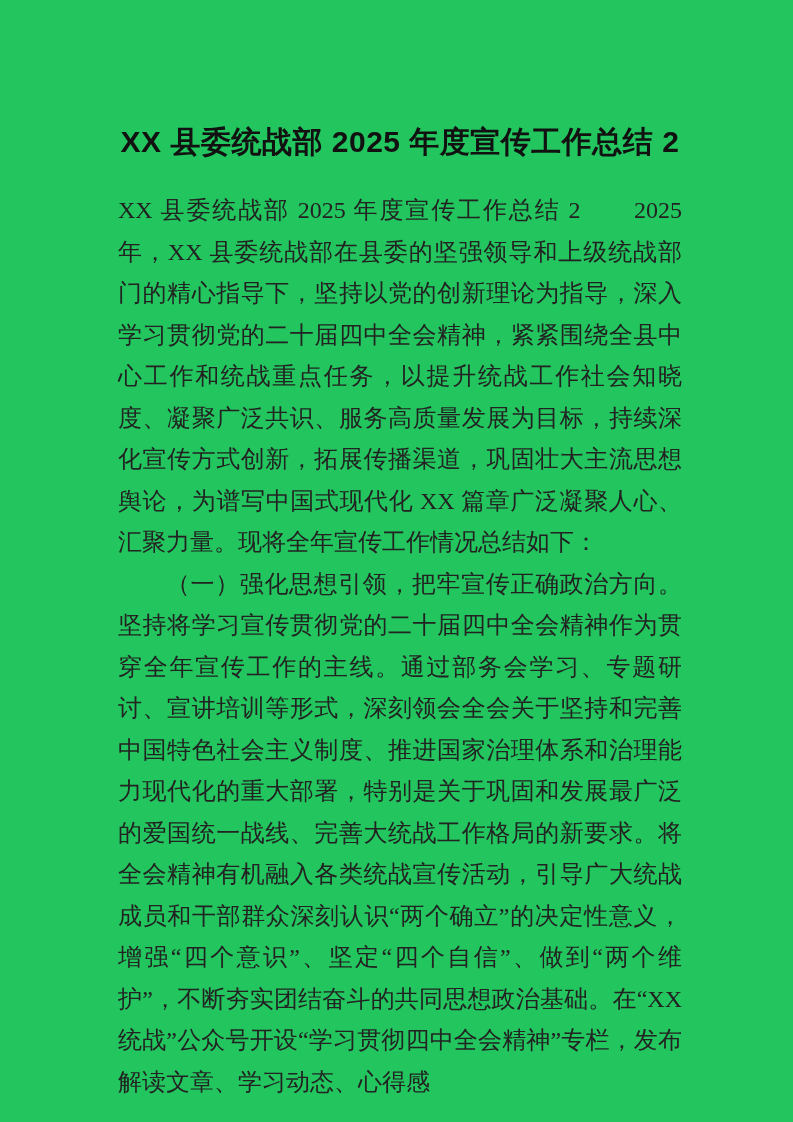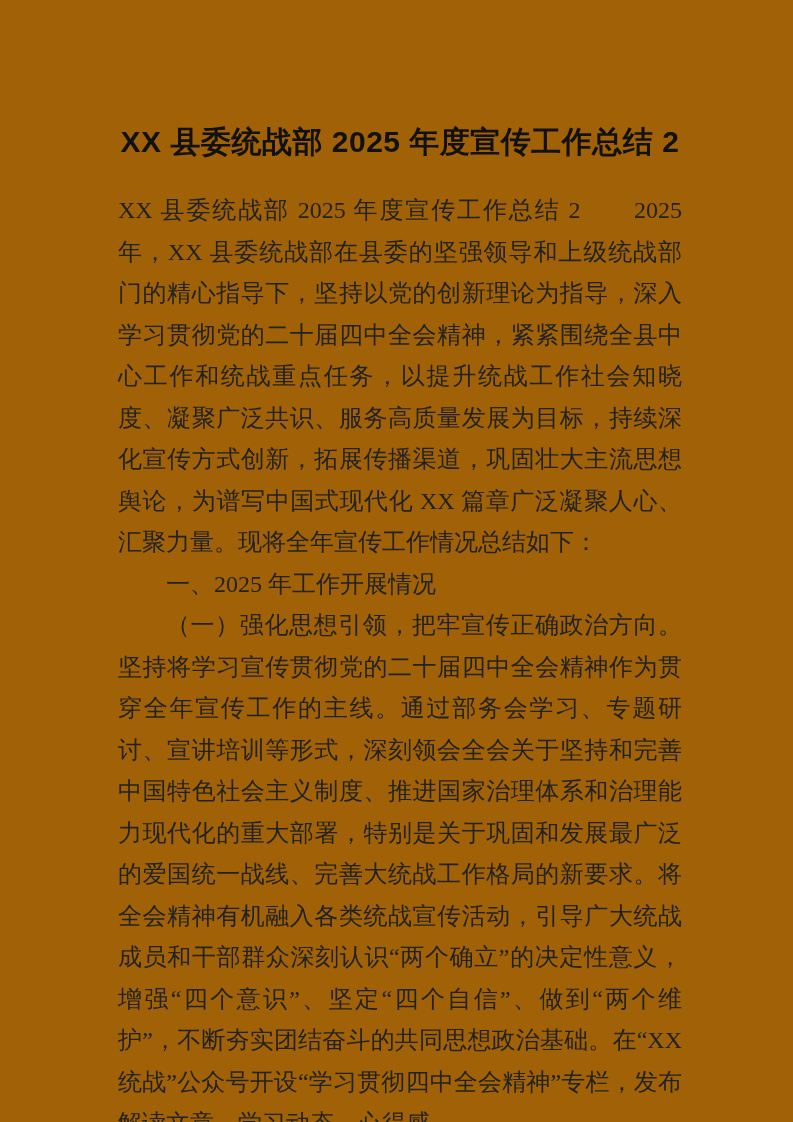--- a/index.html
+++ b/index.html
@@ -5,21 +5,21 @@
   html, body {
     margin: 0;
     padding: 0;
     background: #ffffff;
   }
   .page {
     position: relative;
     width: 793px;
     height: 1122px;
     margin: 0 auto;
-    background: #a16207;
+    background: #22c55e;
     box-sizing: border-box;
     padding: 122px 111px 0 118px;
     overflow: hidden;
   }
   .doc-title {
     font-family: "Liberation Sans", sans-serif;
     font-weight: 700;
     font-size: 30px;
     line-height: 40px;
     color: #111111;
@@ -44,16 +44,15 @@
   }
 </style>
 </head>
 <body>
 
 <div class="page">
   <h1 class="doc-title">XX 县委统战部 2025 年度宣传工作总结 2</h1>
 
   <div class="doc-body">
     <p>XX 县委统战部 2025 年度宣传工作总结 2　　2025 年，XX 县委统战部在县委的坚强领导和上级统战部门的精心指导下，坚持以党的创新理论为指导，深入学习贯彻党的二十届四中全会精神，紧紧围绕全县中心工作和统战重点任务，以提升统战工作社会知晓度、凝聚广泛共识、服务高质量发展为目标，持续深化宣传方式创新，拓展传播渠道，巩固壮大主流思想舆论，为谱写中国式现代化 XX 篇章广泛凝聚人心、汇聚力量。现将全年宣传工作情况总结如下：</p>
-    <p class="indented">一、2025 年工作开展情况</p>
     <p class="indented">（一）强化思想引领，把牢宣传正确政治方向。坚持将学习宣传贯彻党的二十届四中全会精神作为贯穿全年宣传工作的主线。通过部务会学习、专题研讨、宣讲培训等形式，深刻领会全会关于坚持和完善中国特色社会主义制度、推进国家治理体系和治理能力现代化的重大部署，特别是关于巩固和发展最广泛的爱国统一战线、完善大统战工作格局的新要求。将全会精神有机融入各类统战宣传活动，引导广大统战成员和干部群众深刻认识“两个确立”的决定性意义，增强“四个意识”、坚定“四个自信”、做到“两个维护”，不断夯实团结奋斗的共同思想政治基础。在“XX 统战”公众号开设“学习贯彻四中全会精神”专栏，发布解读文章、学习动态、心得感</p>
   </div>
 </div>
 
 </body></html>

